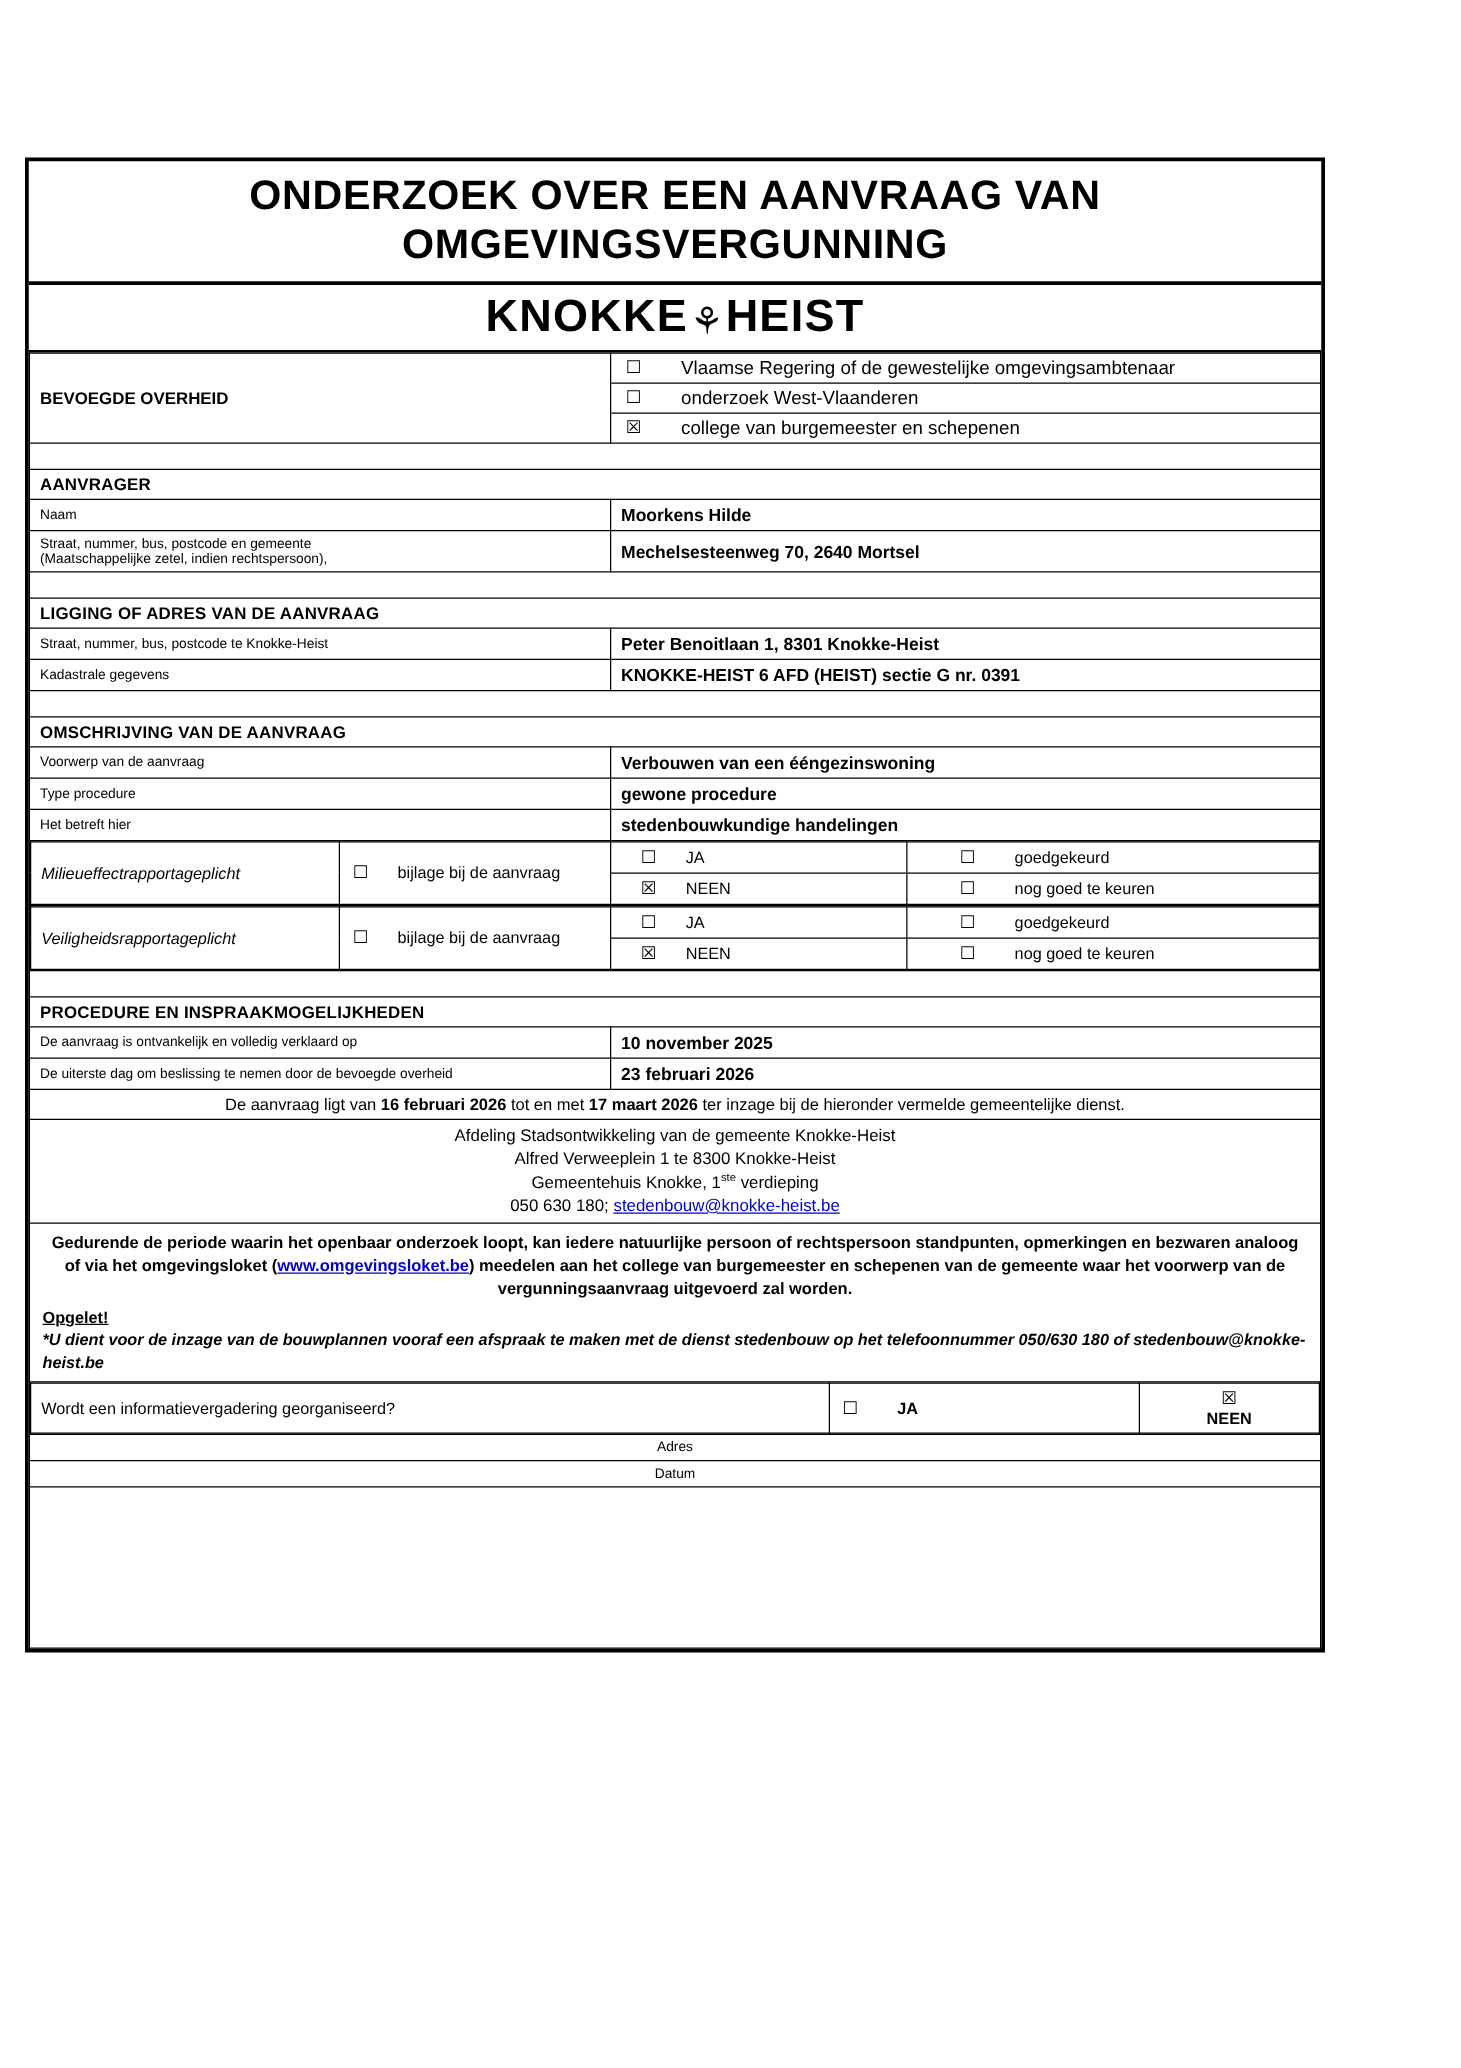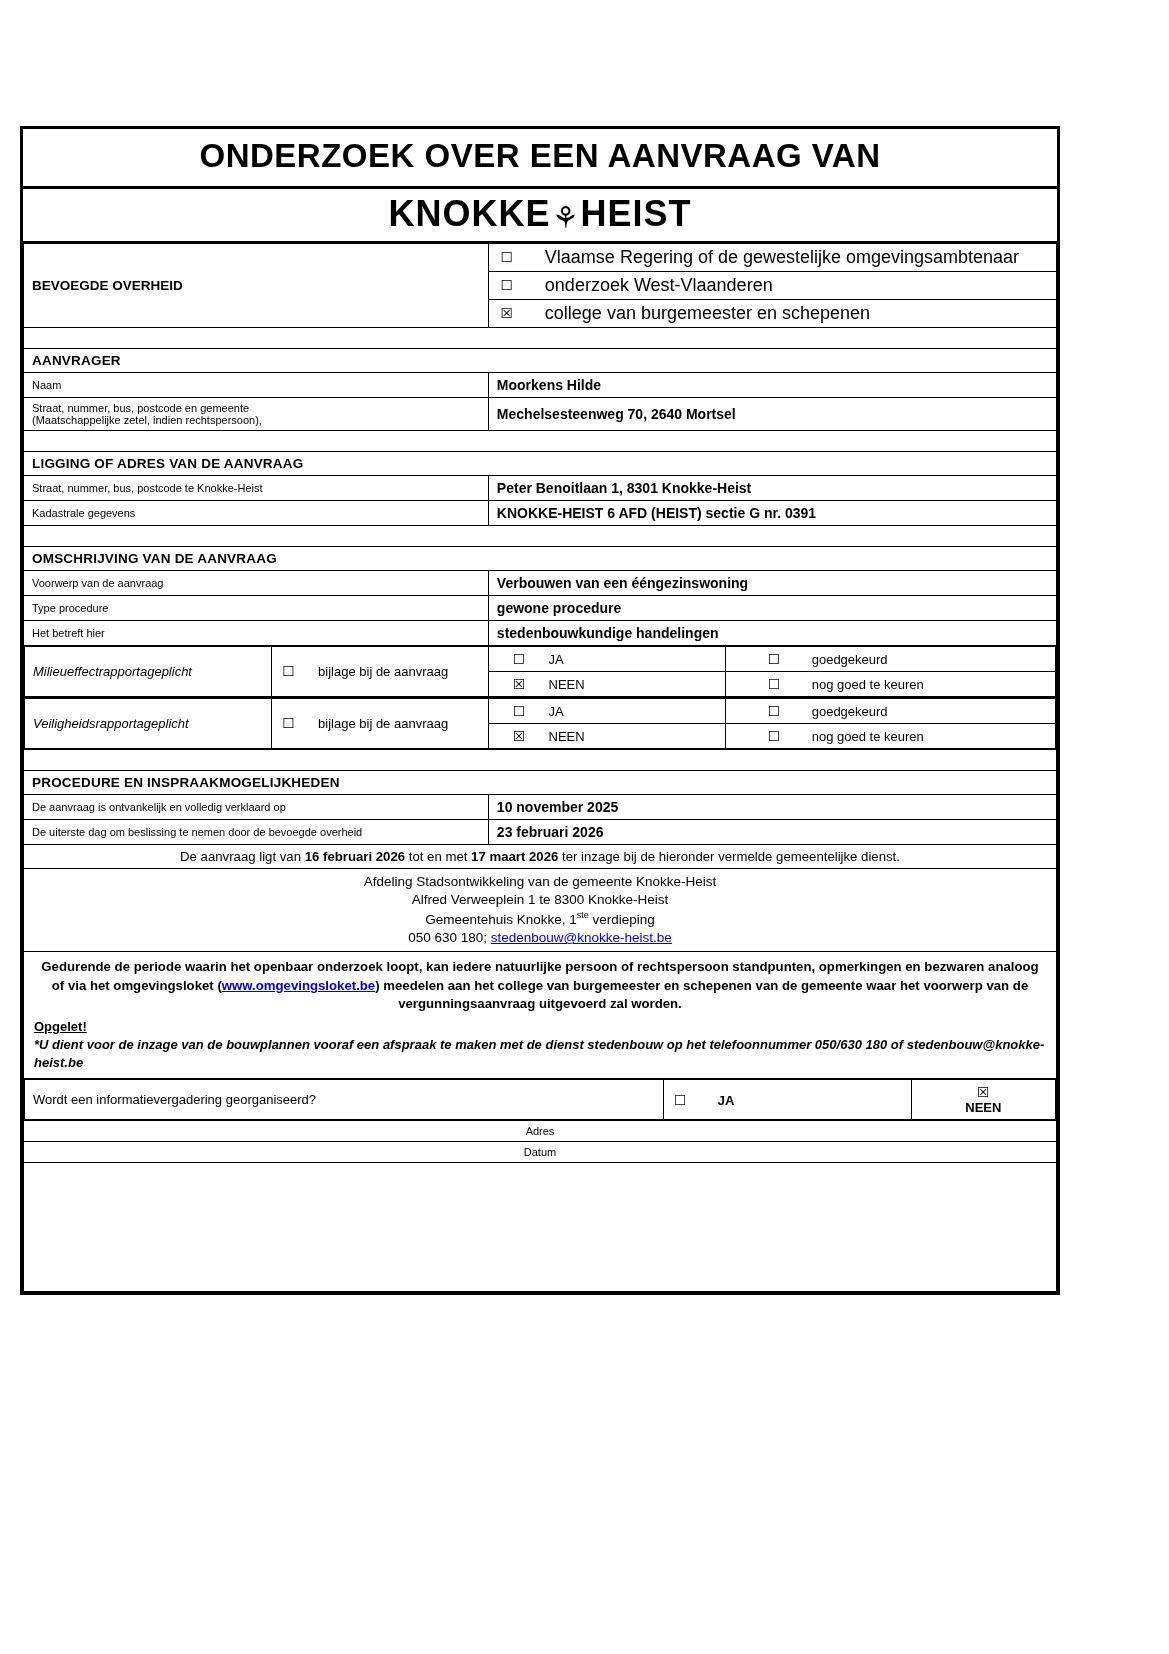--- a/index.html
+++ b/index.html
@@ -99,21 +99,21 @@
   .auth-item {
     display: flex;
     align-items: center;
     padding: 3px 0;
   }
   .auth-item .cb {
     margin-right: 30px;
     margin-left: 10px;
   }
   .auth-item .txt {
-    font-size: 18px;
+    font-size: 15px;
   }
   .auth-sep {
     border-top: 1px solid #000;
   }
   .center {
     text-align: center;
   }
   .inner {
     width: 100%;
     border-collapse: collapse;
@@ -173,20 +173,21 @@
     padding: 5px 8px;
   }
 </style>
 </head>
 <body>
 
 <div class="page">
 
   <div class="title-block">
     <div class="line">ONDERZOEK OVER EEN AANVRAAG VAN</div>
+    <div class="line">OMGEVINGSVERGUNNING</div>
   </div>
 
   <div class="logo-block">
     <span class="logo-text">KNOKKE</span><span class="logo-mark">⚘</span><span class="logo-text">HEIST</span>
   </div>
 
   <table class="grid">
 
     <tbody>
         <tr class="auth-row">

